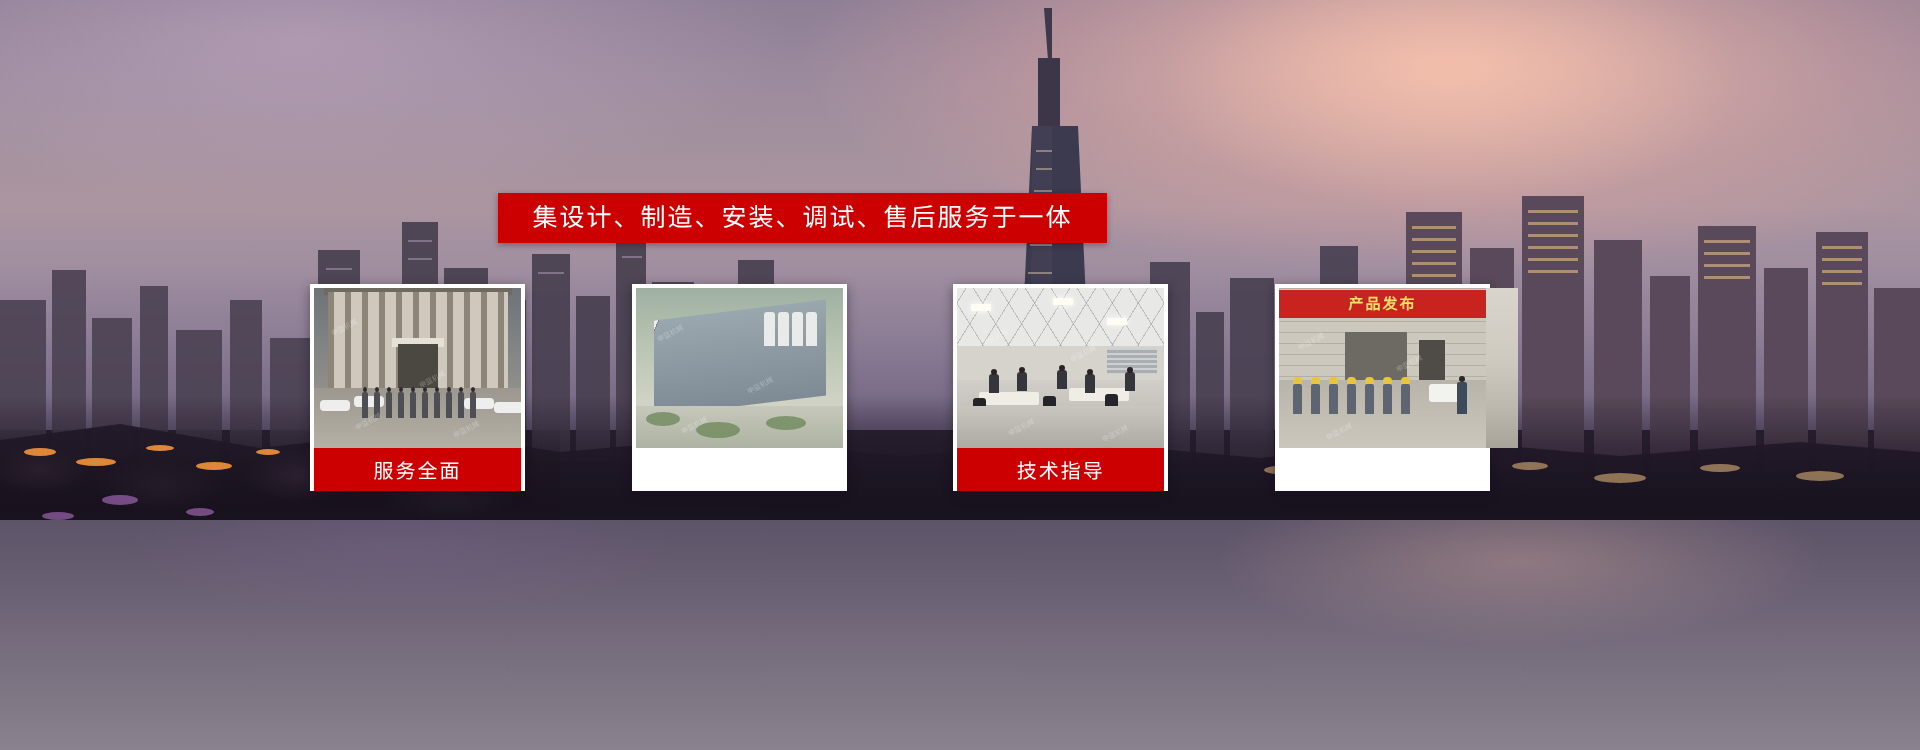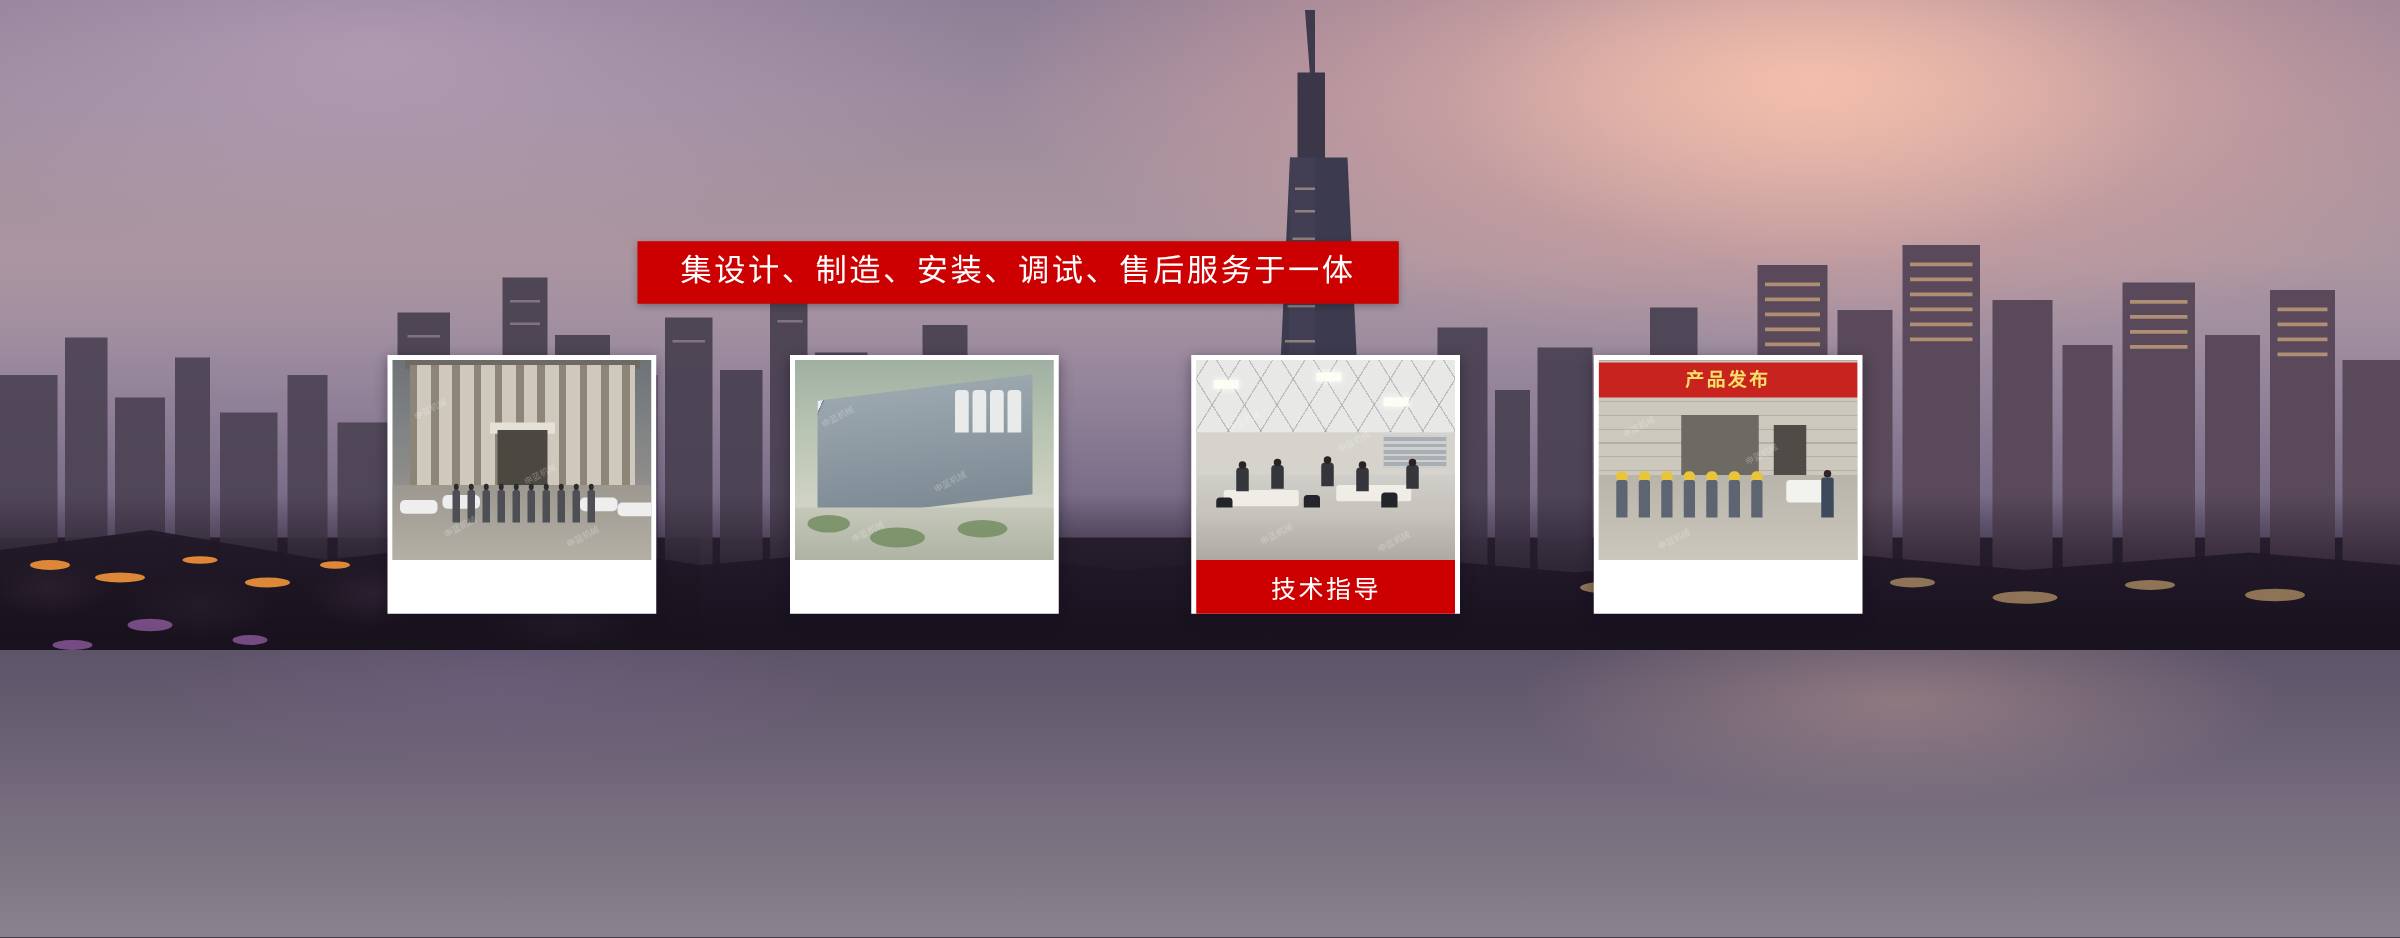--- a/index.html
+++ b/index.html
@@ -50,21 +50,21 @@
   }
 
   
   .headline{
     position:absolute;left:0;top:104px;width:1920px;text-align:center;
     font-size:62px;font-weight:bold;color:#ffffff;letter-spacing:2px;
     text-shadow:4px 5px 7px rgba(30,18,36,.65);
     white-space:nowrap;
   }
   
-  .subwrap{position:absolute;left:0;top:193px;width:1605px;text-align:center;margin-left:12px;}
+  .subwrap{position:absolute;left:0;top:193px;width:1605px;text-align:center;}
   .subtitle{
     display:inline-block;background:#CC0000;color:#ffffff;
     font-size:25px;letter-spacing:2px;line-height:1;
     padding:12px 34px 13px;white-space:nowrap;
     box-shadow:0 2px 6px rgba(20,10,26,.35);
   }
 
   
   .cards{
     position:absolute;left:310px;top:284px;width:1180px;height:212px;
@@ -122,21 +122,21 @@
   .p3 .wall{position:absolute;left:0;top:58px;width:207px;height:34px;background:#d6d3cd;}
   .p3 .win{position:absolute;left:150px;top:60px;width:50px;height:26px;background:#b9bdc0;
     background-image:repeating-linear-gradient(180deg,#cdd1d3 0 2px,#a9aeb1 2px 5px);}
   .p3 .desk{position:absolute;width:60px;height:13px;background:#f0ede7;border-radius:2px;}
   .p3 .per{position:absolute;width:10px;height:19px;background:#35363b;border-radius:3px 3px 0 0;}
   .p3 .per::after{content:"";position:absolute;left:2px;top:-5px;width:6px;height:6px;border-radius:50%;background:#2a2224;}
   .p3 .chair{position:absolute;width:13px;height:16px;background:#24252a;border-radius:3px;}
   .p3 .floor{position:absolute;left:0;top:118px;width:207px;height:42px;background:linear-gradient(180deg,#c9c6c0,#ada9a3);}
 
   
-  .p4{background:linear-gradient(180deg,#d9d5cc 0%,#cfcac0 45%,#bdb8ae 75%,#a9a49a 100%);}
+  .p4{background:linear-gradient(180deg,#d9d5cc 0%,#cfcac0 45%,#bdb8ae 75%,#a9a49a 100%);padding-left:32px;}
   .p4 .bldg{position:absolute;left:0;top:0;width:207px;height:92px;background:#cdc8bd;
     background-image:repeating-linear-gradient(180deg,rgba(150,145,135,.45) 0 1px,rgba(0,0,0,0) 1px 11px);}
   .p4 .bann{position:absolute;left:0;top:2px;width:207px;height:28px;background:#c8231f;}
   .p4 .banntxt{position:absolute;left:0;top:4px;width:207px;text-align:center;color:#f7e06a;
     font-size:15px;font-weight:bold;letter-spacing:2px;}
   .p4 .door{position:absolute;left:66px;top:44px;width:62px;height:48px;background:#6d6a63;}
   .p4 .door2{position:absolute;left:140px;top:52px;width:26px;height:40px;background:#4f4c47;}
   .p4 .ground{position:absolute;left:0;top:92px;width:207px;height:68px;background:linear-gradient(180deg,#b8b4aa,#cbc7bd);}
   .p4 .wk{position:absolute;top:96px;width:9px;height:30px;background:#5e6572;border-radius:2px 2px 0 0;}
   .p4 .wk::after{content:"";position:absolute;left:0px;top:-7px;width:9px;height:7px;border-radius:4px 4px 0 0;background:#e8c53b;}
@@ -312,20 +312,21 @@
           <div class="staff" style="left:132px;"></div>
         <div class="staff" style="left:144px;"></div>
           <div class="staff" style="left:156px;"></div>
         <div class="wm">
           <span style="left:16px;top:34px;">申蓝机械</span>
           <span style="left:104px;top:86px;">申蓝机械</span>
           <span style="left:40px;top:128px;">申蓝机械</span>
           <span style="left:138px;top:136px;">申蓝机械</span>
         </div>
       </div>
+      <div class="cardlabel">服务全面</div>
     </div>
 
     <div class="card">
       <div class="photo p2">
         <div class="plant"></div>
         <div class="silo" style="left:128px;"></div>
         <div class="silo" style="left:142px;"></div>
         <div class="silo" style="left:156px;"></div>
         <div class="silo" style="left:170px;"></div>
         <div class="road"></div>

